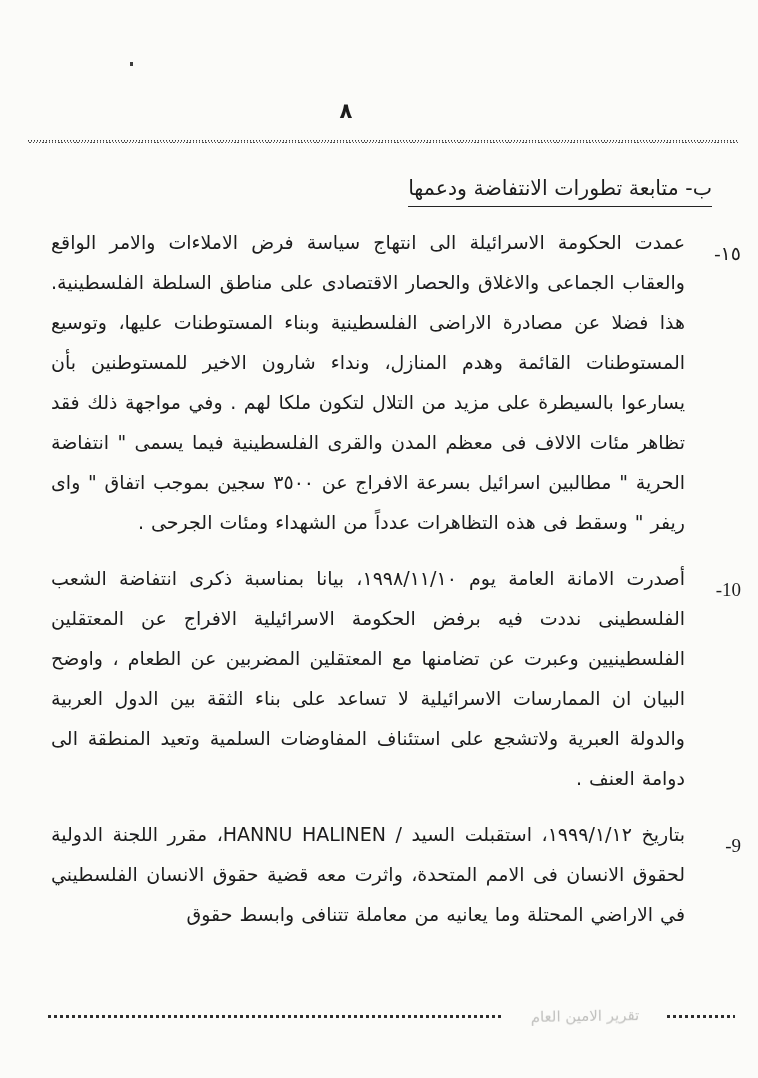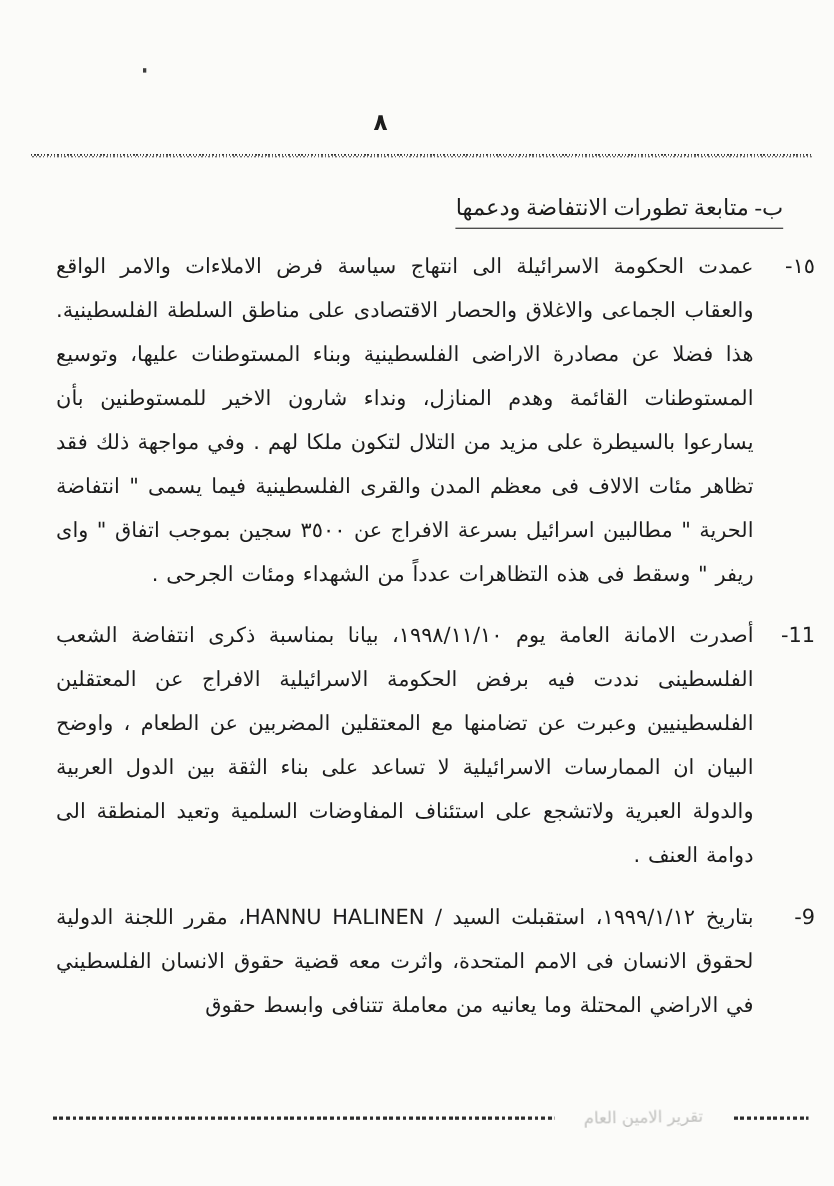--- a/index.html
+++ b/index.html
@@ -30,21 +30,20 @@
       repeating-linear-gradient(90deg, #333 0 1.3px, rgba(0,0,0,0) 1.3px 3px),
       repeating-linear-gradient(90deg, rgba(0,0,0,0) 0 1.5px, #4a4a4a 1.5px 2.8px, rgba(0,0,0,0) 2.8px 3.2px);
     background-size: 100% 1.6px, 100% 1.4px;
     background-position: 0 0, 0 1.6px;
     background-repeat: no-repeat;
   }
 
   .heading-wrap {
     position: absolute; top: 176px; right: 46px;
     direction: rtl;
-    font-family: Liberation Serif, serif;
   }
   .heading {
     display: inline-block;
     font-size: 20.5px;
     padding-bottom: 6px;
     border-bottom: 1.6px solid #242424;
   }
 
   .content {
     position: absolute; top: 222px; right: 17px; width: 690px;
@@ -53,22 +52,23 @@
     font-size: 19px;
     line-height: 40px;
     word-spacing: 1px;
   }
   .para {
     position: relative;
     padding-right: 56px;
     margin-bottom: 16px;
   }
   .para-number {
-    position: absolute; right: 0; top: 0;
+    position: absolute; right: 0; top: 12px;
     white-space: nowrap;
+    font-family: Liberation Serif, serif;
   }
 
   .footer-rule {
     position: absolute; top: 1015px; height: 3px;
     background-image: repeating-linear-gradient(90deg, #2e2e2e 0 3.5px, rgba(0,0,0,0) 3.5px 6px);
   }
   .footer-rule.long  { left: 48px;  width: 456px; }
   .footer-rule.short { left: 667px; width: 68px; }
 
   .footer-note {
@@ -95,21 +95,21 @@
 </div>
 
 <div class="content">
 
   <div class="para">
     <span class="para-number">١٥-</span>
     <span class="para-text">عمدت الحكومة الاسرائيلة الى انتهاج سياسة فرض الاملاءات والامر الواقع والعقاب الجماعى والاغلاق والحصار الاقتصادى على مناطق السلطة الفلسطينية. هذا فضلا عن مصادرة الاراضى الفلسطينية  وبناء المستوطنات عليها، وتوسيع المستوطنات القائمة وهدم المنازل، ونداء شارون الاخير للمستوطنين بأن يسارعوا بالسيطرة  على مزيد من التلال لتكون  ملكا لهم . وفي مواجهة ذلك فقد تظاهر مئات الالاف فى معظم المدن والقرى الفلسطينية فيما يسمى " انتفاضة الحرية "  مطالبين اسرائيل بسرعة الافراج عن ٣٥٠٠ سجين بموجب اتفاق " واى ريفر " وسقط فى هذه التظاهرات عدداً من الشهداء ومئات الجرحى .</span>
   </div>
 
   <div class="para">
-    <span class="para-number">11-</span>
+    <span class="para-number">10-</span>
     <span class="para-text">أصدرت الامانة العامة يوم ١٩٩٨/١١/١٠، بيانا بمناسبة ذكرى انتفاضة الشعب الفلسطينى نددت فيه برفض الحكومة الاسرائيلية الافراج عن المعتقلين الفلسطينيين وعبرت عن تضامنها مع المعتقلين المضربين عن الطعام ، واوضح البيان ان الممارسات الاسرائيلية لا تساعد  على بناء الثقة بين الدول العربية والدولة العبرية ولاتشجع على استئناف المفاوضات السلمية وتعيد المنطقة الى دوامة العنف .</span>
   </div>
 
   <div class="para">
     <span class="para-number">9-</span>
     <span class="para-text">بتاريخ ١٩٩٩/١/١٢، استقبلت السيد / HANNU HALINEN، مقرر اللجنة الدولية لحقوق الانسان فى الامم المتحدة، واثرت معه  قضية حقوق الانسان الفلسطيني في الاراضي المحتلة وما يعانيه من معاملة  تتنافى وابسط حقوق</span>
   </div>
 
 </div>
 

